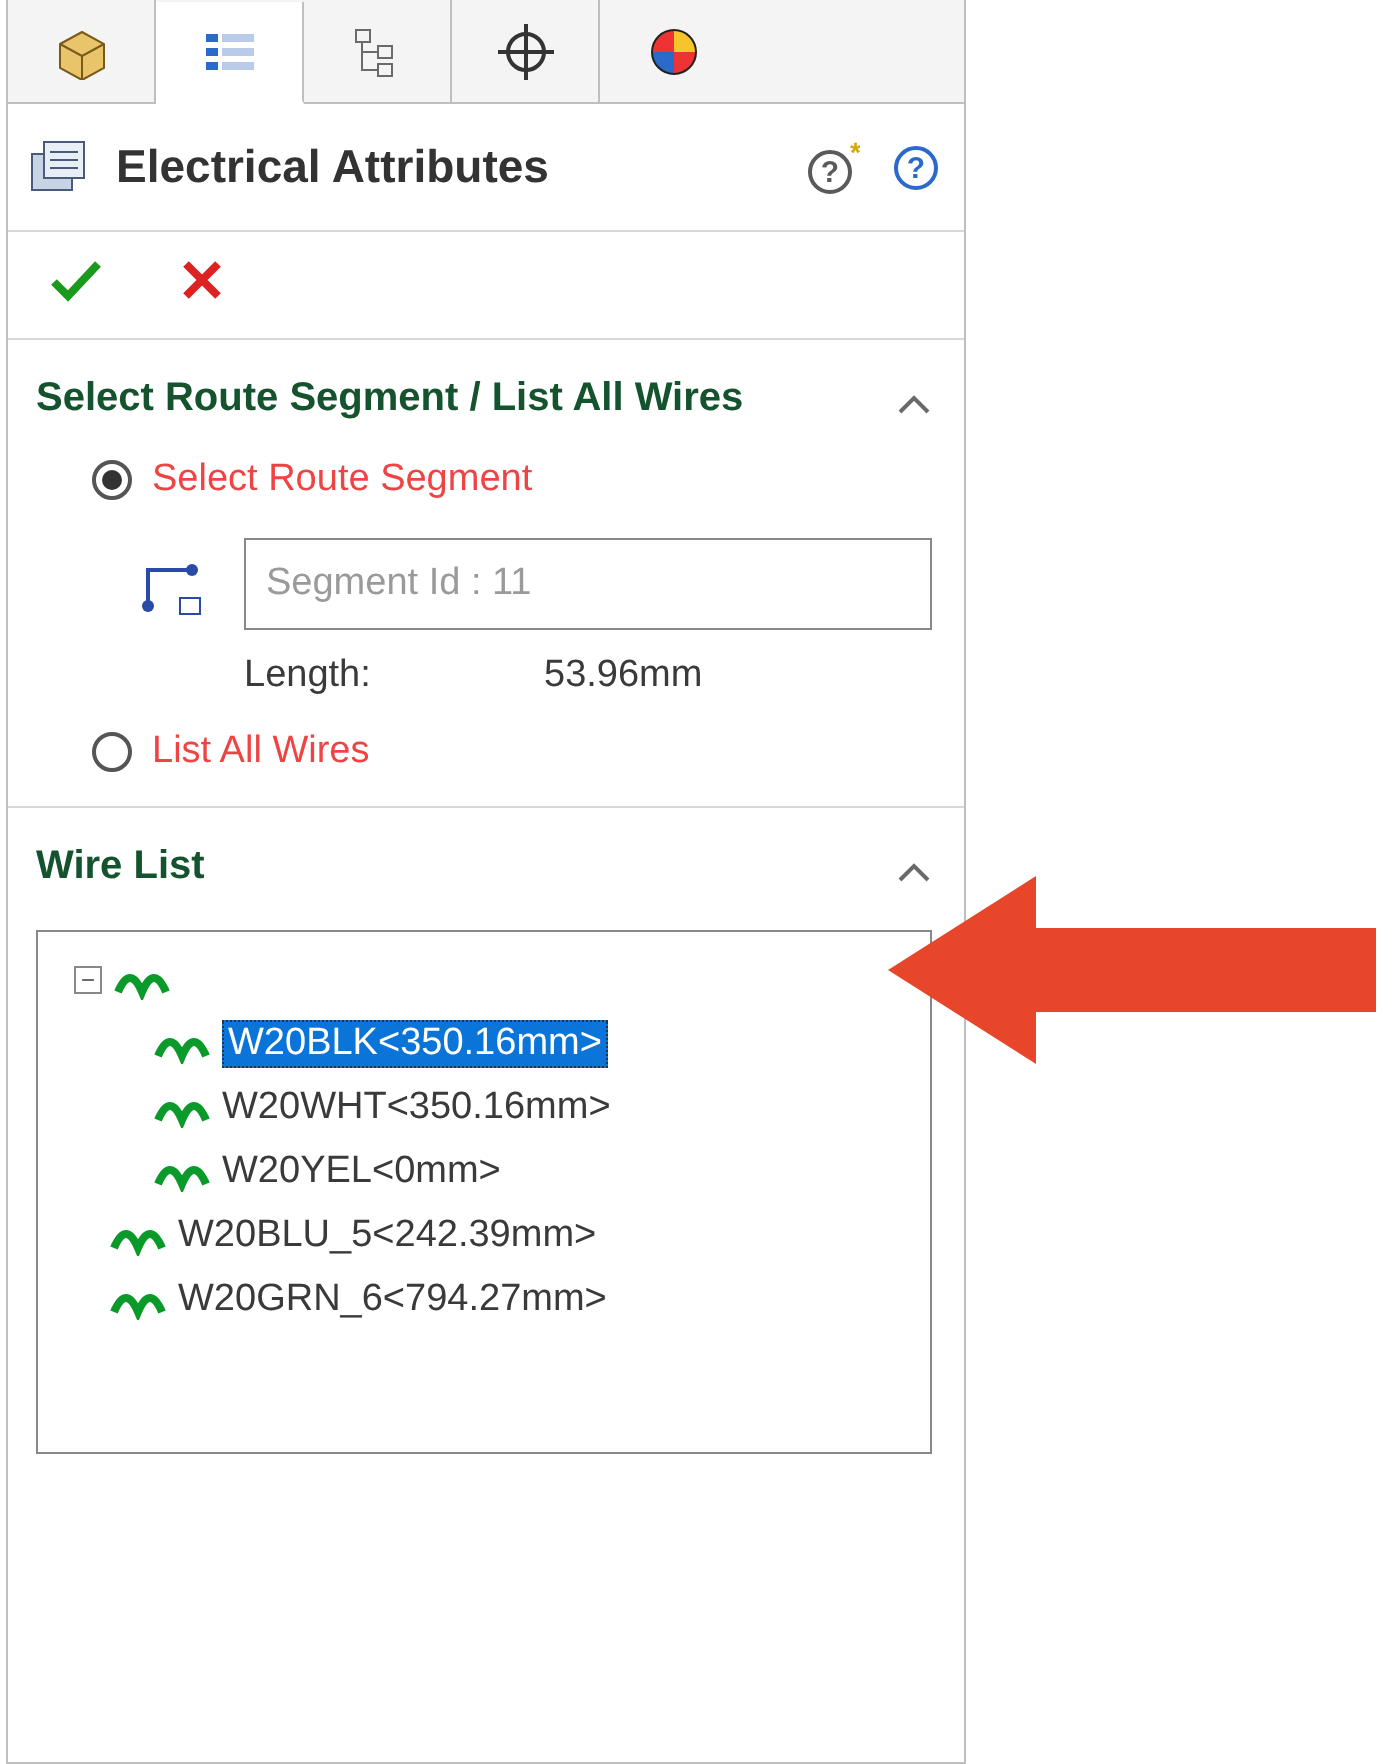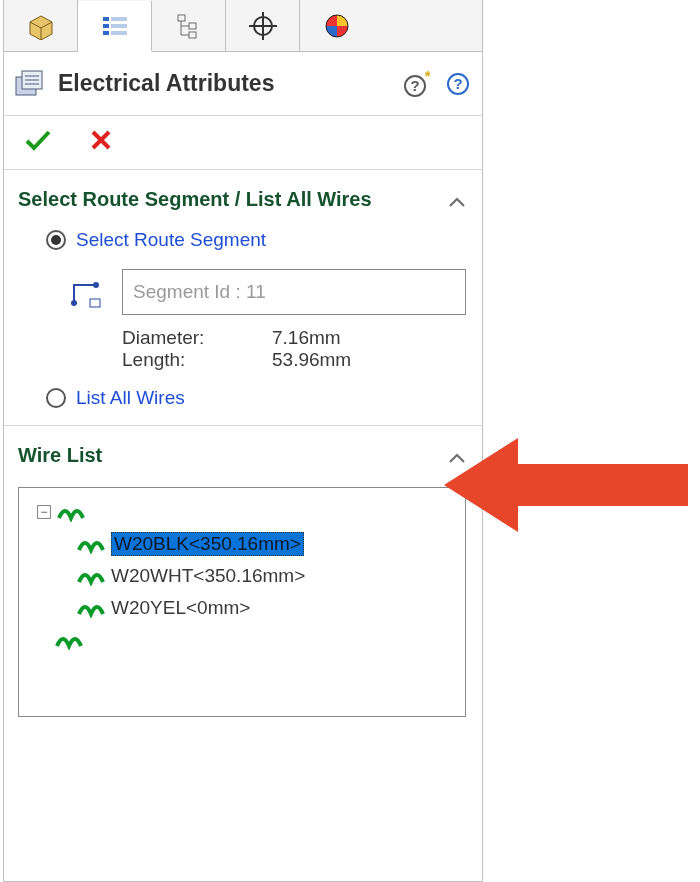--- a/index.html
+++ b/index.html
@@ -99,21 +99,21 @@
     align-items: flex-start;
   }
   .section-head .chev { color: #6a6a6a; font-size: 18px; margin-top: 4px; }
   .divider { border-bottom: 1px solid #d8d8d8; }
 
   .radio-row {
     display: flex;
     align-items: center;
     padding: 4px 0 4px 42px;
     font-size: 19px;
-    color: #1d4ed8;
+    color: #ef4444;
   }
   .radio-circle {
     width: 20px; height: 20px;
     border: 2px solid #555;
     border-radius: 50%;
     display: flex; align-items: center; justify-content: center;
     margin-right: 10px;
   }
   .radio-dot { width: 10px; height: 10px; background: #333; border-radius: 50%; }
 
@@ -160,21 +160,21 @@
     border: 1px solid #888;
     display: flex; align-items: center; justify-content: center;
     font-size: 12px; line-height: 1;
     margin-right: 6px;
     color: #555;
   }
   .wire-icon { margin-right: 6px; margin-left:0; }
   .tree-label { white-space: nowrap; }
   .tree-label.selected {
     background: #0a74d8;
-    color: #0f172a;
+    color: #ffffff;
     border: 1px dotted #333;
     padding: 0 2px;
   }
   .indent1 { padding-left: 12px; }
   .indent2 { padding-left: 52px; }
   .indent1b { padding-left: 30px; }
 
   
   .red-arrow {
     position: absolute;
@@ -293,24 +293,20 @@
         <circle cx="26" cy="10" r="3" fill="#2a4aa8"></circle>
         <rect x="20" y="24" width="10" height="8" fill="none" stroke="#2a4aa8"></rect>
       </svg>
       <div class="seg-input">
         <span>Segment Id : 11</span>
       </div>
     </div>
 
     <div class="dim-table">
       <div class="dim-row">
-        <span class="dim-label">Diameter:</span>
-        <span class="dim-value">7.16mm</span>
-      </div>
-      <div class="dim-row">
         <span class="dim-label">Length:</span>
         <span class="dim-value">53.96mm</span>
       </div>
     </div>
 
     <div class="radio-row" style="padding-bottom:16px">
       <span class="radio-circle"></span>
       <span>List All Wires</span>
     </div>
 
@@ -347,20 +343,27 @@
       <div class="tree-row indent2">
         <svg class="wire-icon" width="28" height="20">
             <path d="M2 16 Q8 2 14 16 Q20 2 26 16" fill="none" stroke="#0a9a2a" stroke-width="4"></path>
           </svg>
         <span class="tree-label">W20YEL&lt;0mm&gt;</span>
       </div>
       <div class="tree-row indent1b">
         <svg class="wire-icon" width="28" height="20">
             <path d="M2 16 Q8 2 14 16 Q20 2 26 16" fill="none" stroke="#0a9a2a" stroke-width="4"></path>
           </svg>
+        <span class="tree-label">W20BLU_5&lt;242.39mm&gt;</span>
+      </div>
+      <div class="tree-row indent1b">
+        <svg class="wire-icon" width="28" height="20">
+            <path d="M2 16 Q8 2 14 16 Q20 2 26 16" fill="none" stroke="#0a9a2a" stroke-width="4"></path>
+          </svg>
+        <span class="tree-label">W20GRN_6&lt;794.27mm&gt;</span>
       </div>
     </div>
 
   </div>
 </div>
 
 <svg class="red-arrow" width="250" height="110">
   <polygon points="0,55 74,8 74,34 244,34 244,76 74,76 74,102" fill="#e8462a"></polygon>
 </svg>
 

